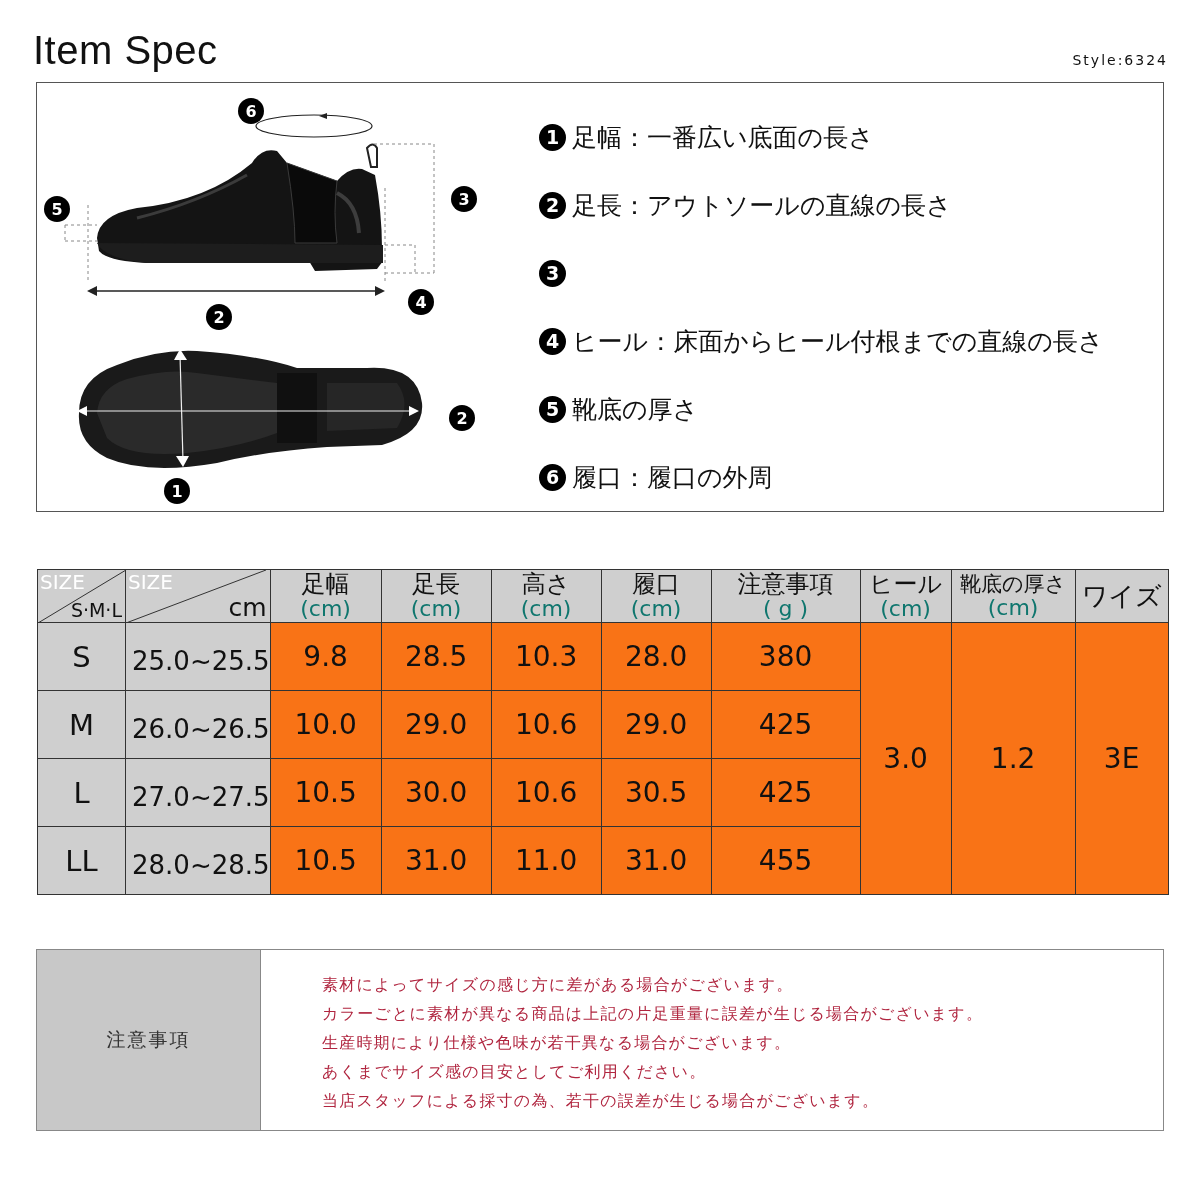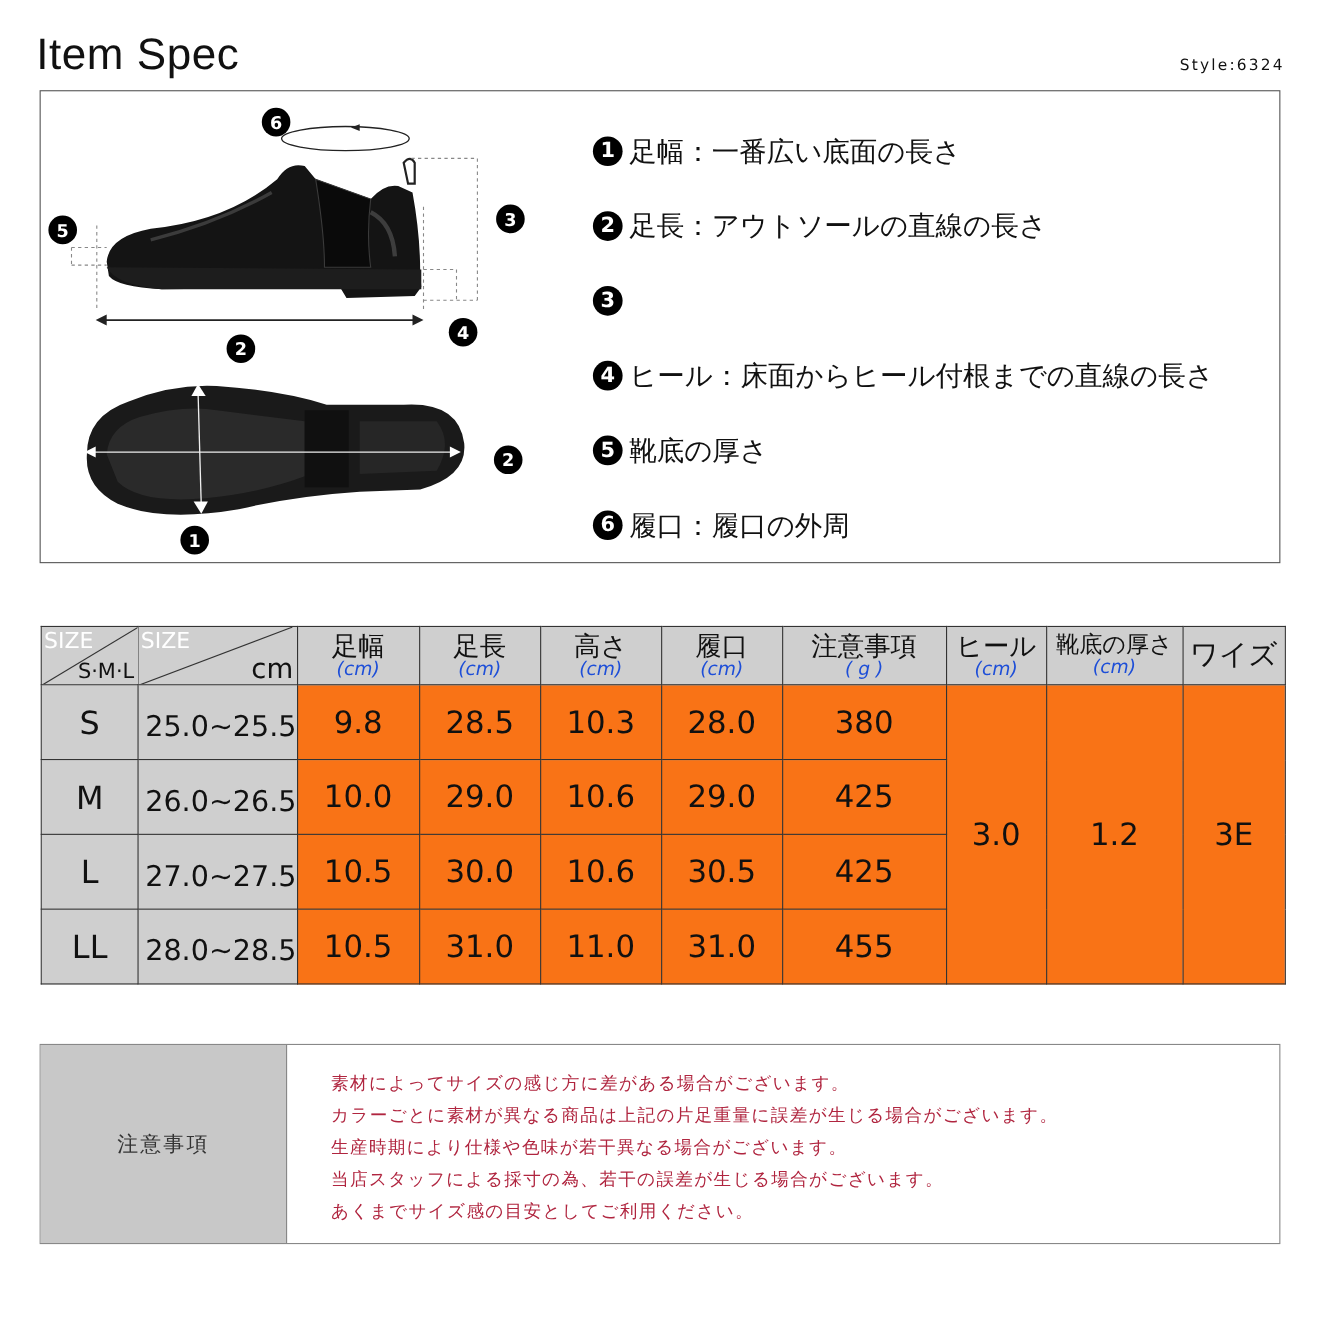--- a/index.html
+++ b/index.html
@@ -17,37 +17,37 @@
 
   .legend { position: absolute; left: 502px; top: 20px; }
   .legend-item { height: 68px; display: flex; align-items: center; font-size: 25px; color: #111; white-space: nowrap; }
   .num-badge { display: inline-flex; width: 27px; height: 27px; border-radius: 50%; background: #000; color: #fff; font-size: 19px; font-weight: 700; align-items: center; justify-content: center; margin-right: 6px; font-family: "DejaVu Sans", sans-serif; }
 
   
   .size-table { position: absolute; left: 37px; top: 569px; border-collapse: collapse; table-layout: fixed; }
   .size-table td, .size-table th { border: 1px solid #333; text-align: center; vertical-align: middle; font-weight: 400; }
   .size-table th { background: #cfcfcf; height: 53px; line-height: 1.0; }
   .size-table th .h-main { display: block; font-size: 24px; color: #111; }
-  .size-table th .h-unit { display: block; font-size: 17px; color: #1d4ed8; margin-top: 2px; font-style: italic; }
+  .size-table th .h-unit { display: block; font-size: 22px; color: #0f766e; margin-top: 2px; }
   .size-table th.single .h-main { font-size: 26px; }
   .size-table td { height: 68px; font-size: 28px; color: #111; background: #f97316; }
   .size-table td.gray { background: #cfcfcf; }
   .size-table td.size-letter { font-size: 29px; }
   .size-table td.range { font-size: 26px; text-align: left; padding-left: 6px; padding-top: 8px; }
   .diag-cell { position: relative; padding: 0 !important; overflow: hidden; }
   .diag-cell svg { position: absolute; left: 0; top: 0; }
   .diag-cell .tl { position: absolute; left: 2px; top: 2px; color: #fff; font-size: 20px; }
   .diag-cell .br { position: absolute; right: 3px; bottom: 2px; color: #111; font-size: 19px; }
   .diag-cell .br.big { font-size: 25px; }
 
   
   .notes { position: absolute; left: 36px; top: 949px; width: 1128px; height: 182px; border: 1px solid #888; display: flex; }
   .notes-label { width: 224px; background: #c8c8c8; display: flex; align-items: center; justify-content: center; font-size: 19px; color: #333; letter-spacing: 2px; border-right: 1px solid #888; }
   .notes-body { flex: 1; padding: 20px 0 0 40px; }
-  .notes-line { font-size: 16px; color: #b0253f; line-height: 29px; letter-spacing: 1.2px; white-space: nowrap; }
+  .notes-line { font-size: 16px; color: #b0253f; line-height: 29px; letter-spacing: 1.2px; white-space: nowrap; margin-left: 21px; }
 </style>
 </head>
 <body>
 
 <div class="title">Item Spec</div>
 <div class="style-no">Style:6324</div>
 
 <div class="spec-box">
   <div class="diagram">
     <svg width="480" height="430" viewBox="0 0 480 430">
@@ -256,16 +256,16 @@
   </tr>
 </tbody>
   </table>
 
 <div class="notes">
   <div class="notes-label">注意事項</div>
   <div class="notes-body">
     <div class="notes-line">素材によってサイズの感じ方に差がある場合がございます。</div>
     <div class="notes-line">カラーごとに素材が異なる商品は上記の片足重量に誤差が生じる場合がございます。</div>
     <div class="notes-line">生産時期により仕様や色味が若干異なる場合がございます。</div>
+    <div class="notes-line">あくまでサイズ感の目安としてご利用ください。</div>
     <div class="notes-line">当店スタッフによる採寸の為、若干の誤差が生じる場合がございます。</div>
-    <div class="notes-line">あくまでサイズ感の目安としてご利用ください。</div>
   </div>
 </div>
 
 </body></html>

